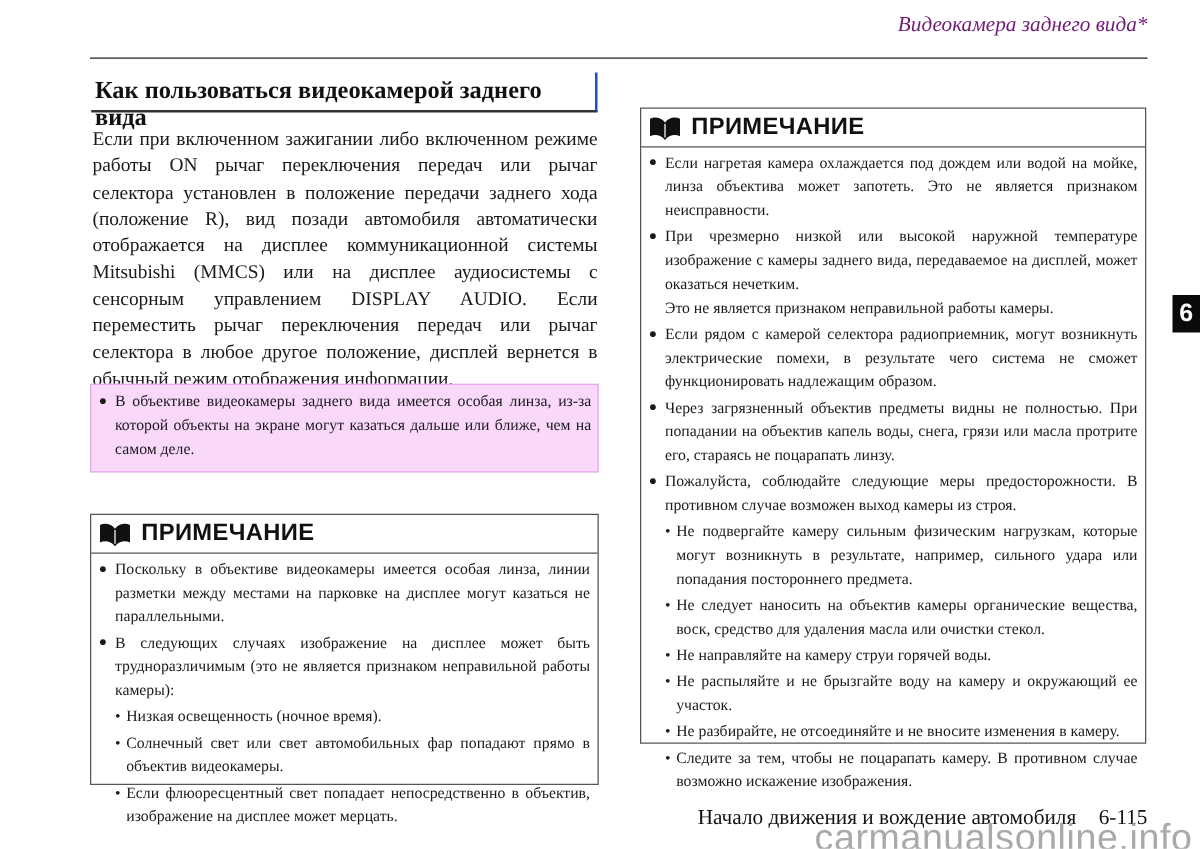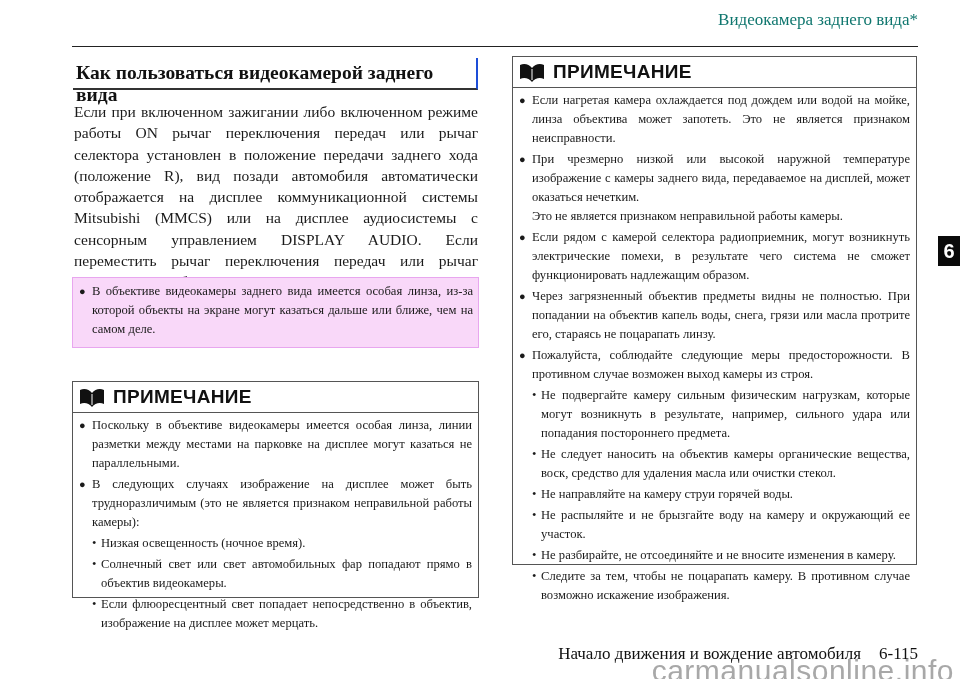--- a/index.html
+++ b/index.html
@@ -1,41 +1,41 @@
 <!DOCTYPE html>
 <html><head>
   <meta charset="utf-8">
   <style>
     * { box-sizing: border-box; margin: 0; padding: 0; }
     html, body { width: 960px; height: 679px; background: #ffffff; overflow: hidden; }
     body { position: relative; font-family: "Liberation Serif", serif; color: #1a1a1a; }
 
     .running-header {
       position: absolute; right: 42px; top: 10px;
-      font-size: 17px; color: #0f766e;
+      font-size: 17px; color: #701a75; font-style: italic;
     }
     .header-rule {
       position: absolute; left: 72px; right: 42px; top: 46px;
       height: 1px; background: #222;
     }
 
     .section-title {
       position: absolute; left: 73px; top: 58px; width: 405px; height: 32px;
       font-weight: bold; font-size: 19.5px; color: #111;
       padding-top: 4px; padding-left: 3px;
       border-right: 2px solid #1d4ed8; border-bottom: 2px solid #333;
     }
 
     .intro {
       position: absolute; left: 74px; top: 101px; width: 404px;
       font-size: 15.5px; line-height: 21.3px; text-align: justify;
       text-align-last: left; color: #1a1a1a;
     }
 
-    .box { position: absolute; }
+    .box { position: absolute; margin-top: 30px; }
     .box-head {
       display: flex; align-items: center;
       font-family: "Liberation Sans", sans-serif; font-weight: bold;
       font-size: 19px; letter-spacing: 0.3px; color: #111;
       height: 31px; padding-left: 6px;
     }
     .box-head .icon { width: 26px; height: 22px; margin-right: 8px; display: inline-block; }
     .box-body { font-size: 12.6px; line-height: 19px; color: #1a1a1a; }
 
     .warn { left: 72px; top: 277px; width: 407px; background: #f9d8f9; border: 1px solid #e8a6ef; }

